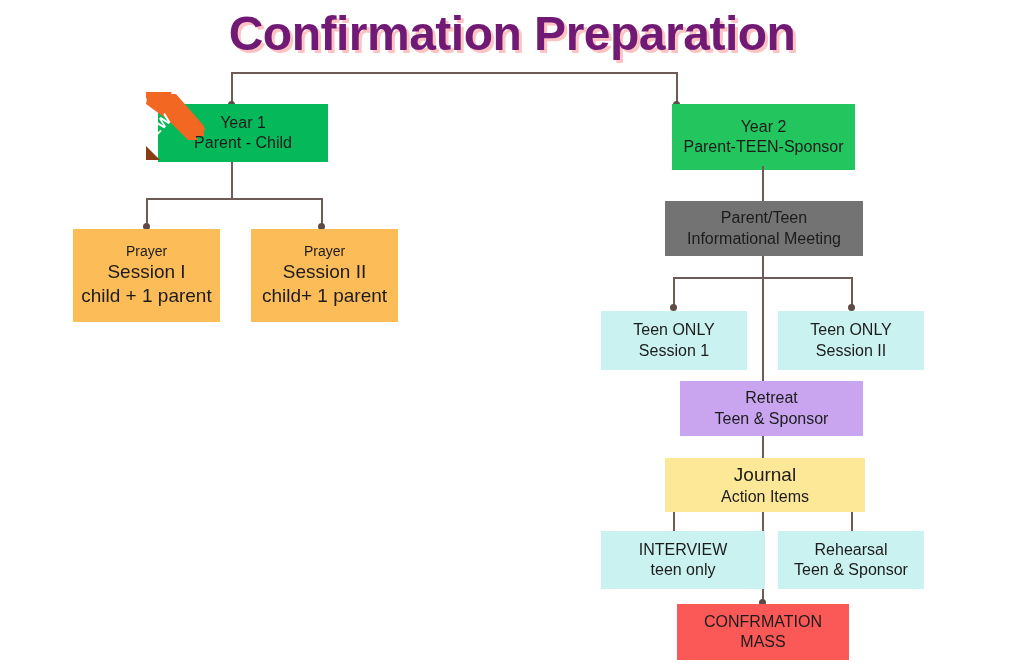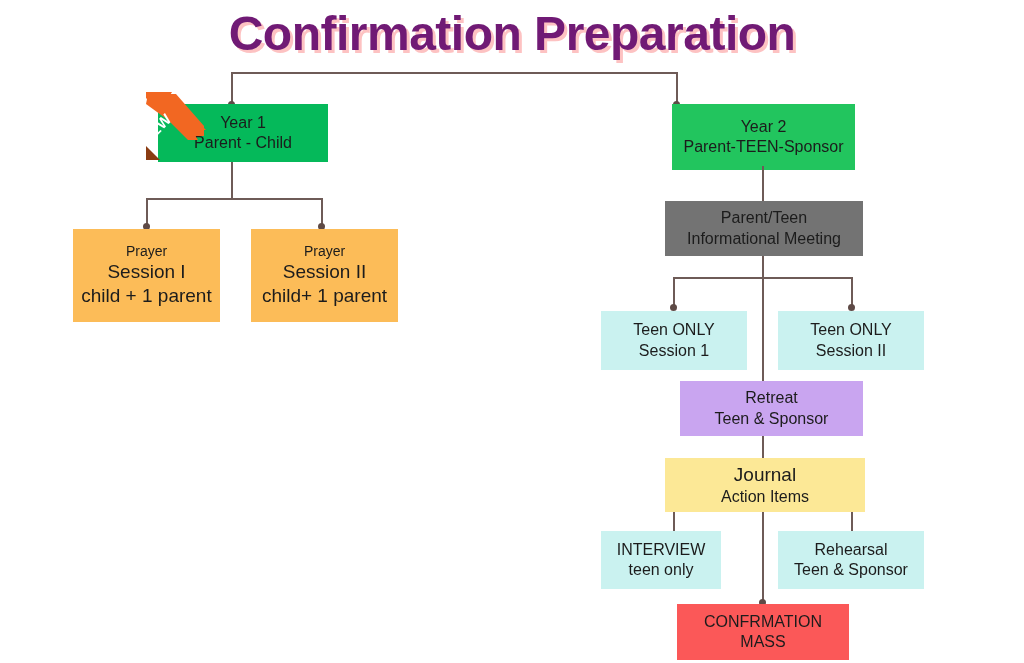--- a/index.html
+++ b/index.html
@@ -175,21 +175,21 @@
     <span class="l2 ln-md">Action Items</span>
   </div>
 
   <div class="conn-v" style="left:673px; top:512px; height:23px;"></div>
   <div class="dot" style="left:670px; top:531px;"></div>
   <div class="conn-v" style="left:851px; top:512px; height:23px;"></div>
   <div class="dot" style="left:848px; top:531px;"></div>
   <div class="conn-v" style="left:762px; top:512px; height:92px;"></div>
   <div class="dot" style="left:759px; top:599px;"></div>
 
-  <div class="node" style="left:601px; top:531px; width:120px; height:58px; background:#CAF2F0;">
+  <div class="node" style="left:601px; top:531px; width:164px; height:58px; background:#CAF2F0;">
     <span class="l1 ln-md">INTERVIEW</span>
     <span class="l2 ln-md">teen only</span>
   </div>
 
   <div class="node" style="left:778px; top:531px; width:146px; height:58px; background:#CAF2F0;">
     <span class="l1 ln-md">Rehearsal</span>
     <span class="l2 ln-md">Teen &amp; Sponsor</span>
   </div>
 
   <div class="node" style="left:677px; top:604px; width:172px; height:56px; background:#FB5858;">

